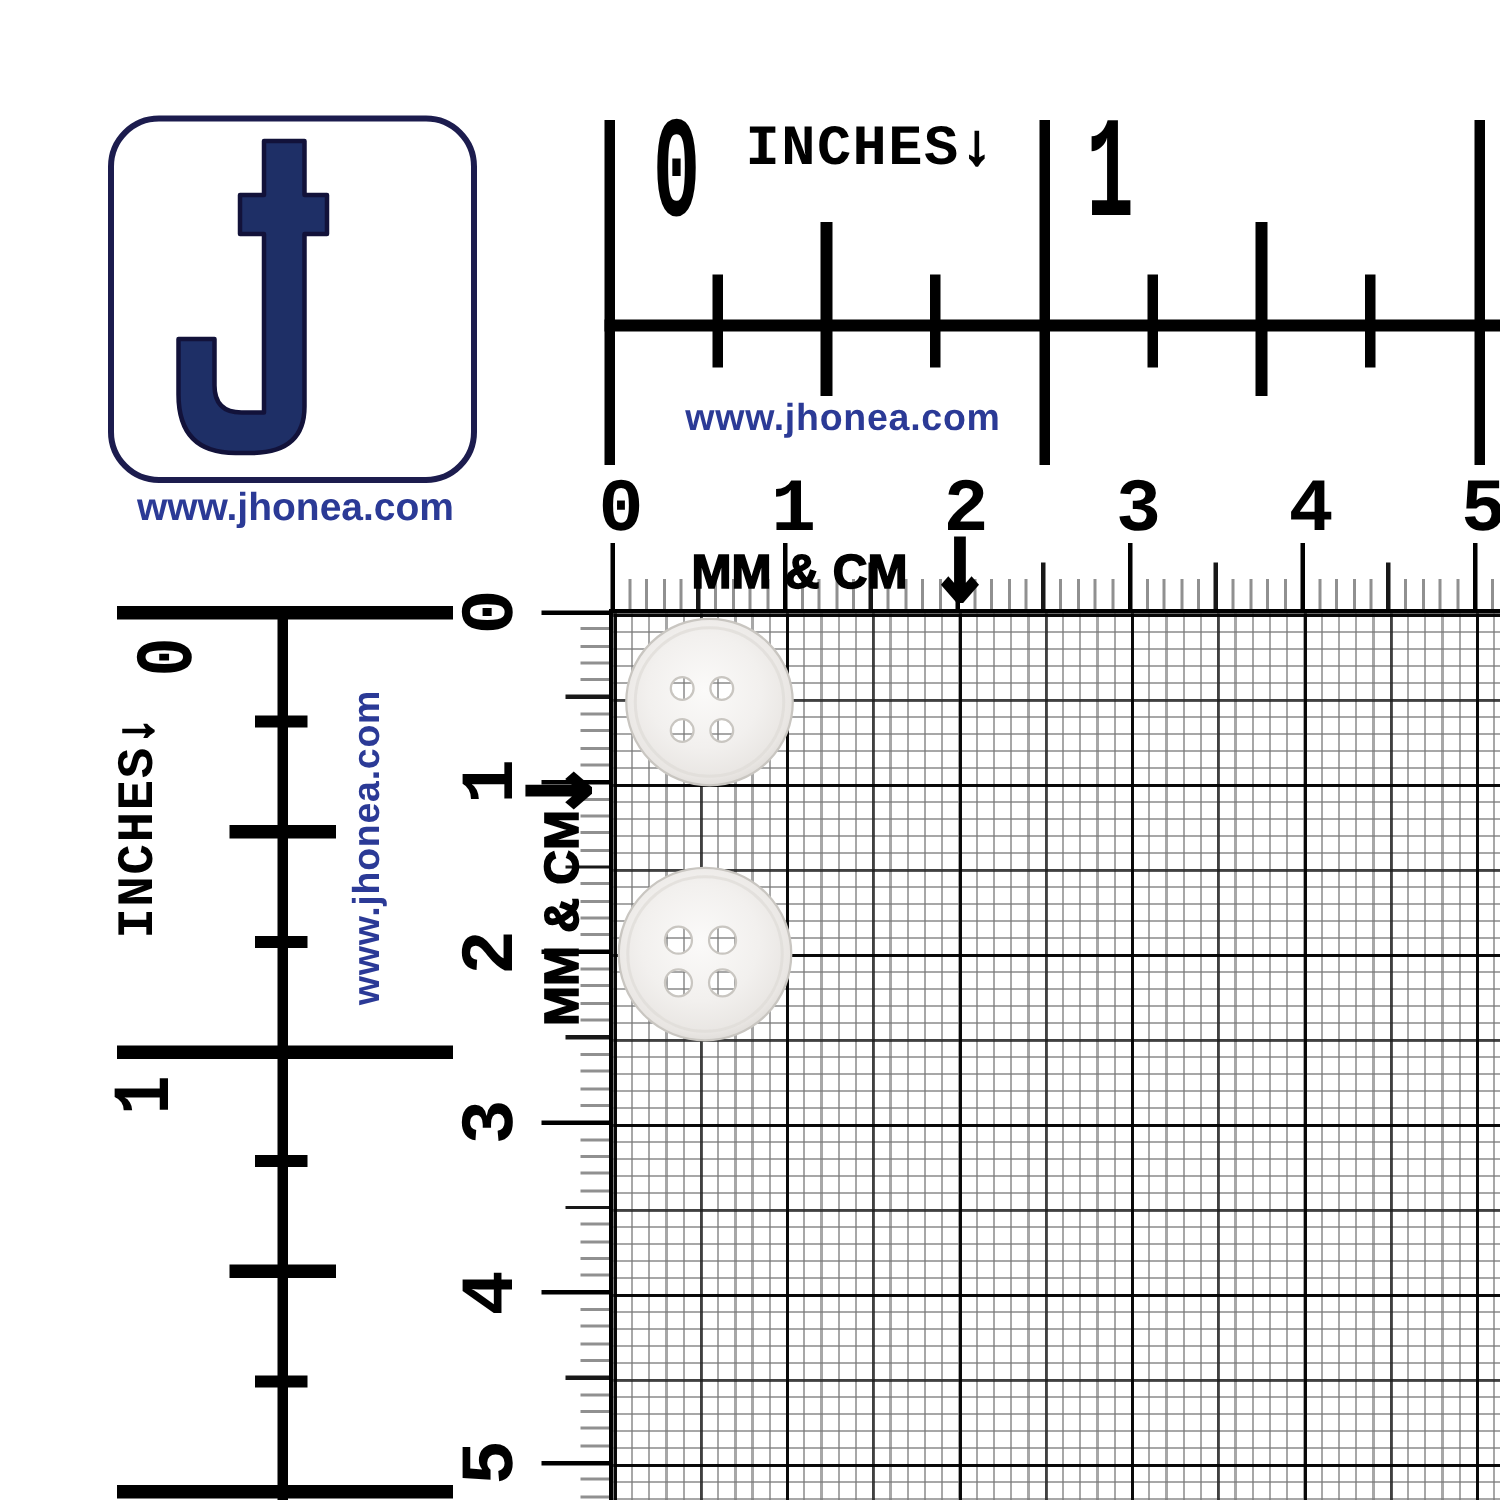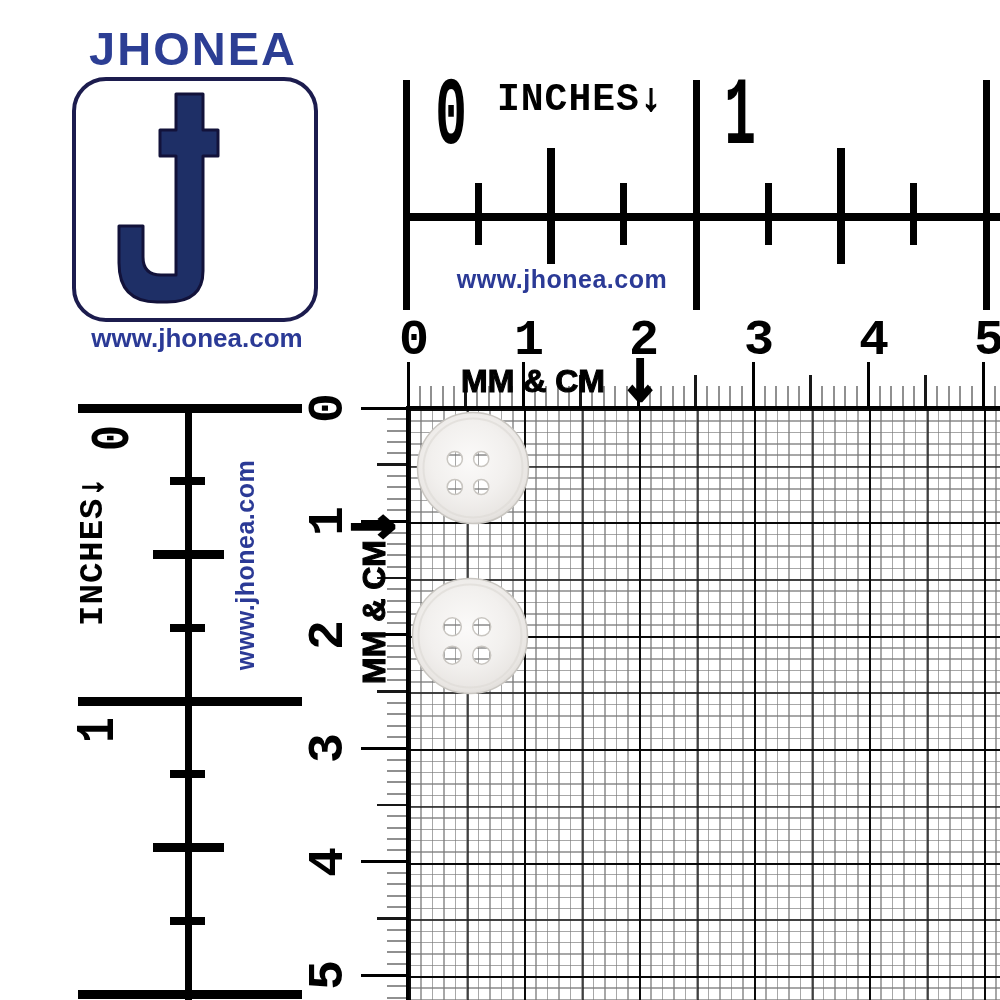--- a/index.html
+++ b/index.html
@@ -53,21 +53,20 @@
   #logo-url{position:absolute;left:197px;top:338px;transform:translate(-50%,-50%);
             font-size:26px;font-weight:bold;white-space:nowrap;}
 </style>
 </head>
 <body>
 
 <div class="canvas">
 
   <div id="grid"></div>
 
-  <div id="logo-name" style="color: rgb(44, 62, 148);">JHONEA</div>
   <div id="logo-box">
     <svg width="238" height="237" viewBox="105 82 238 237" style="position:absolute;left:0;top:0;">
       <path d="M205 95 H232 V131 H247 V157 H232 V272 Q232 303 196 303 H186 Q148 303 148 264 V227 H172 V258 Q172 276 190 276 H205 V157 H189 V131 H205 Z" fill="#1e2f66" stroke="#12123a" stroke-width="3" stroke-linejoin="round"></path>
     </svg>
   </div>
   <div id="logo-url" style="color: rgb(43, 58, 150);">www.jhonea.com</div>
 
   <div>
     <div class="baseline" style="left:403px;top:213px;width:597px;height:8px;"></div>
     <div id="inch-top-ticks">

